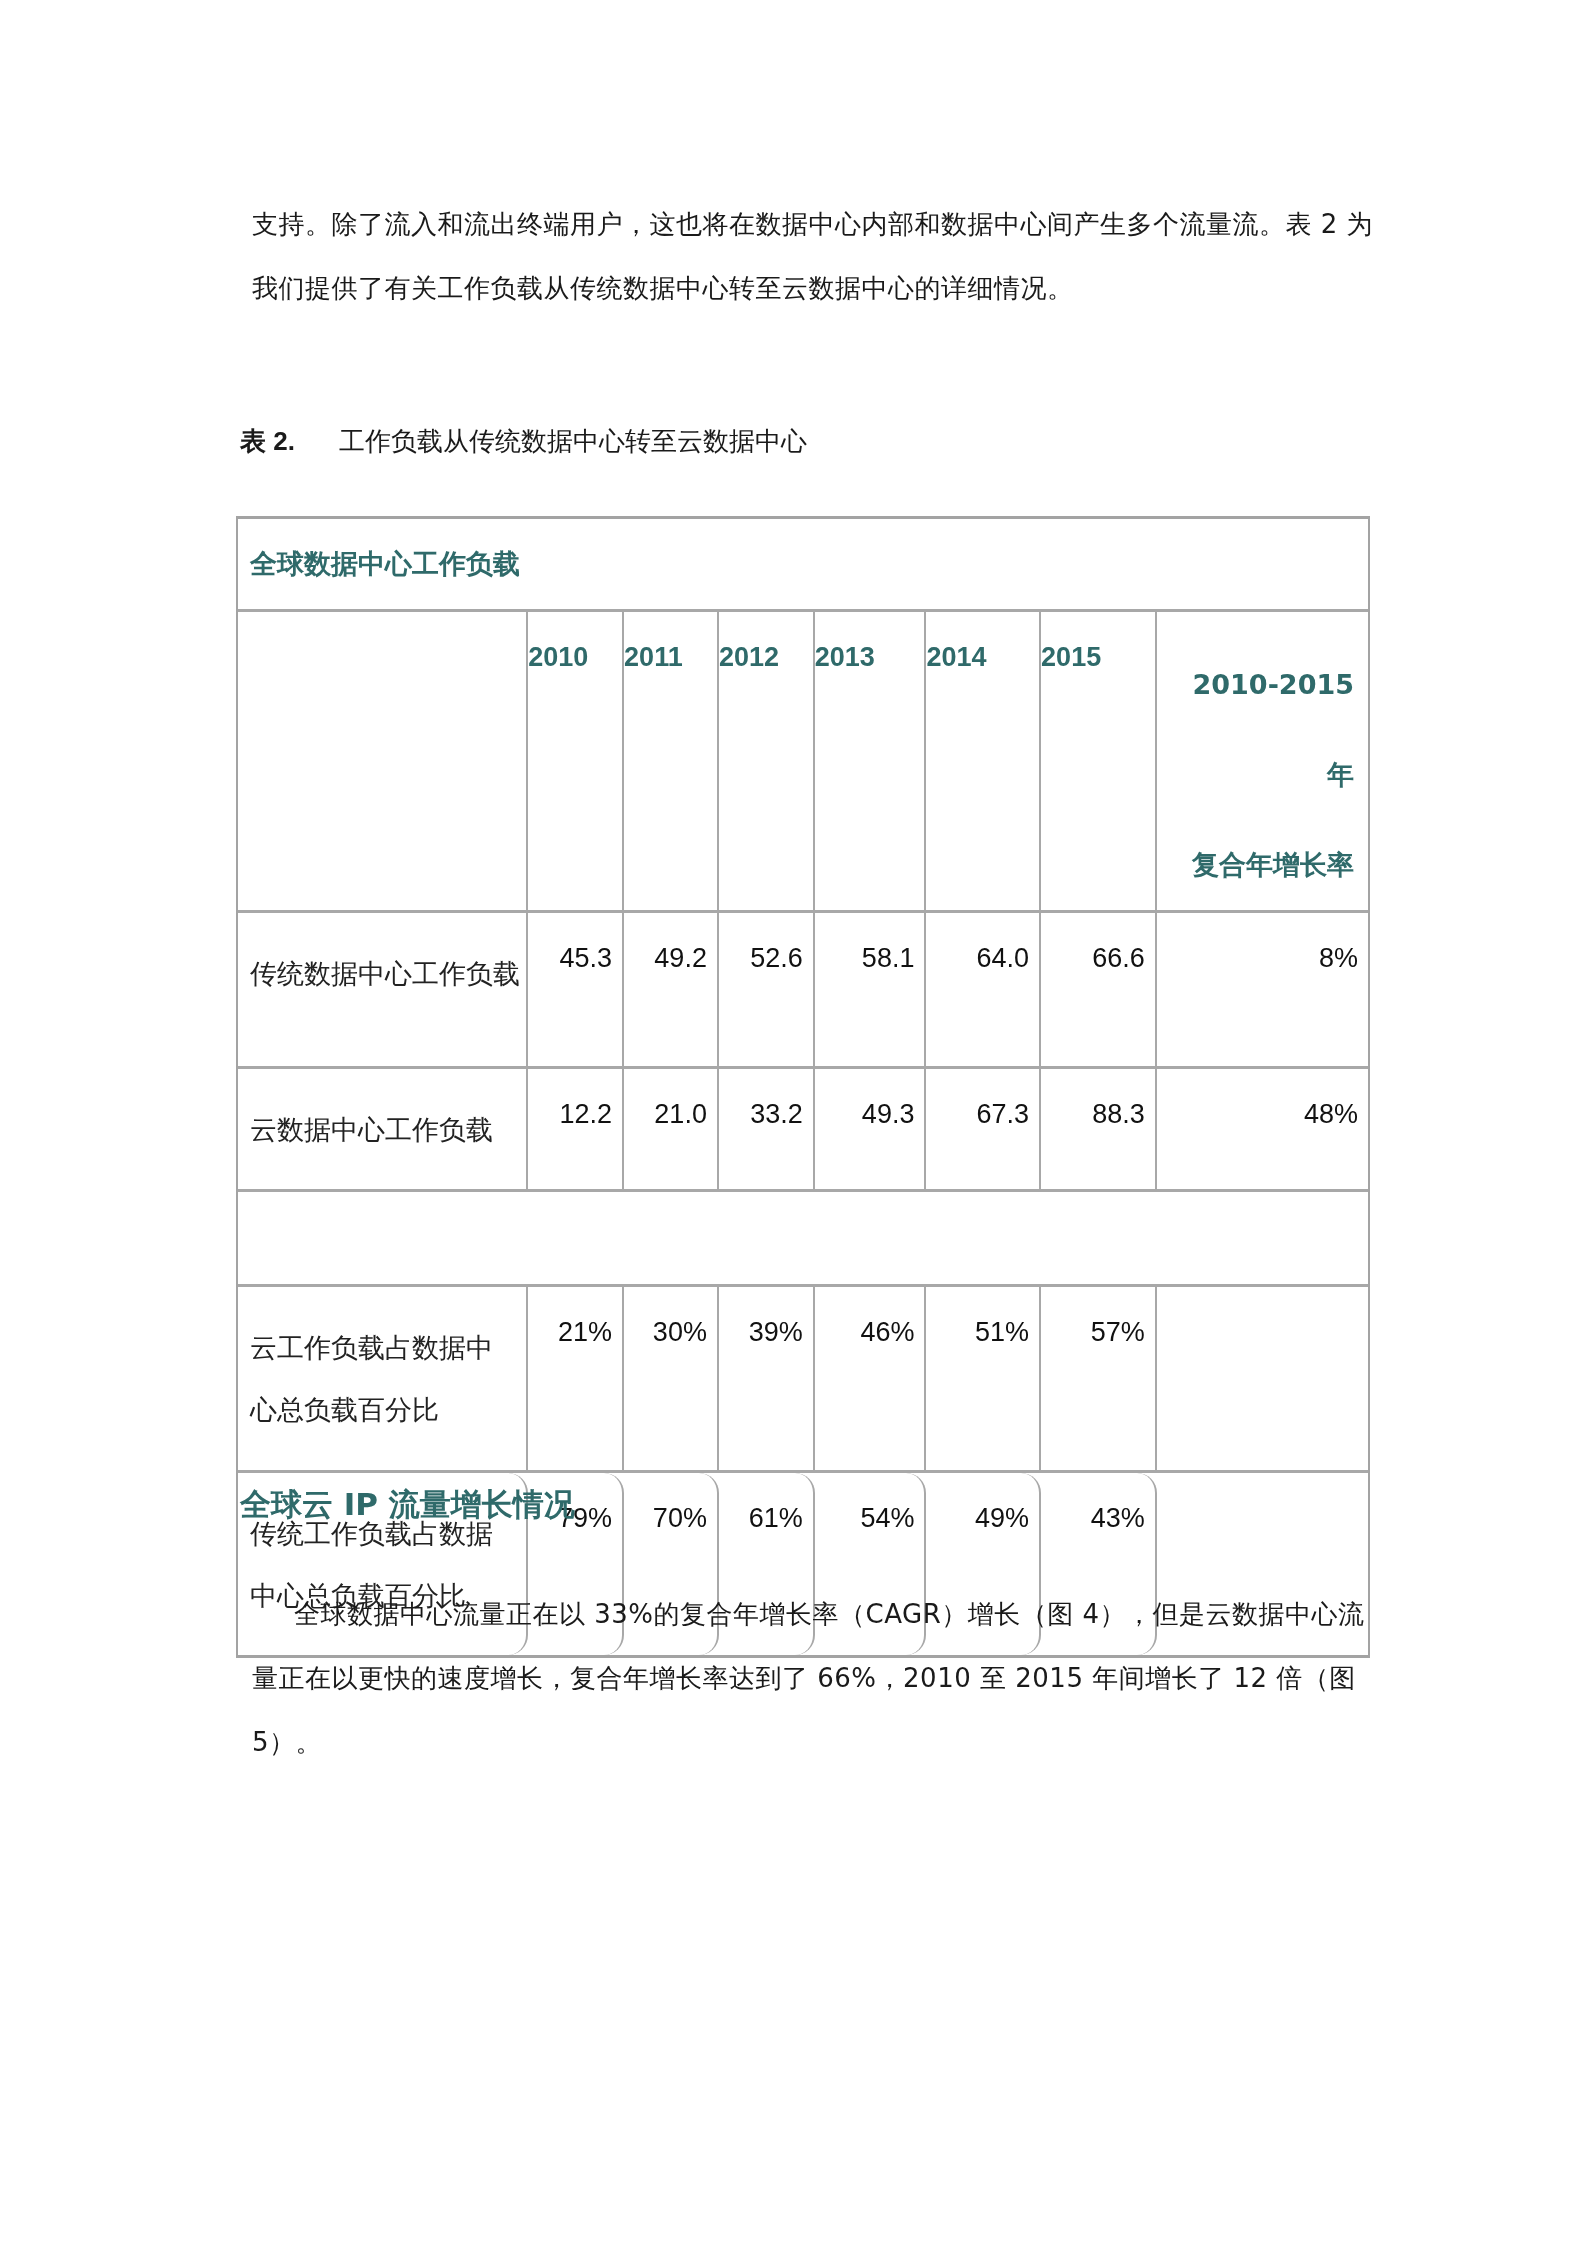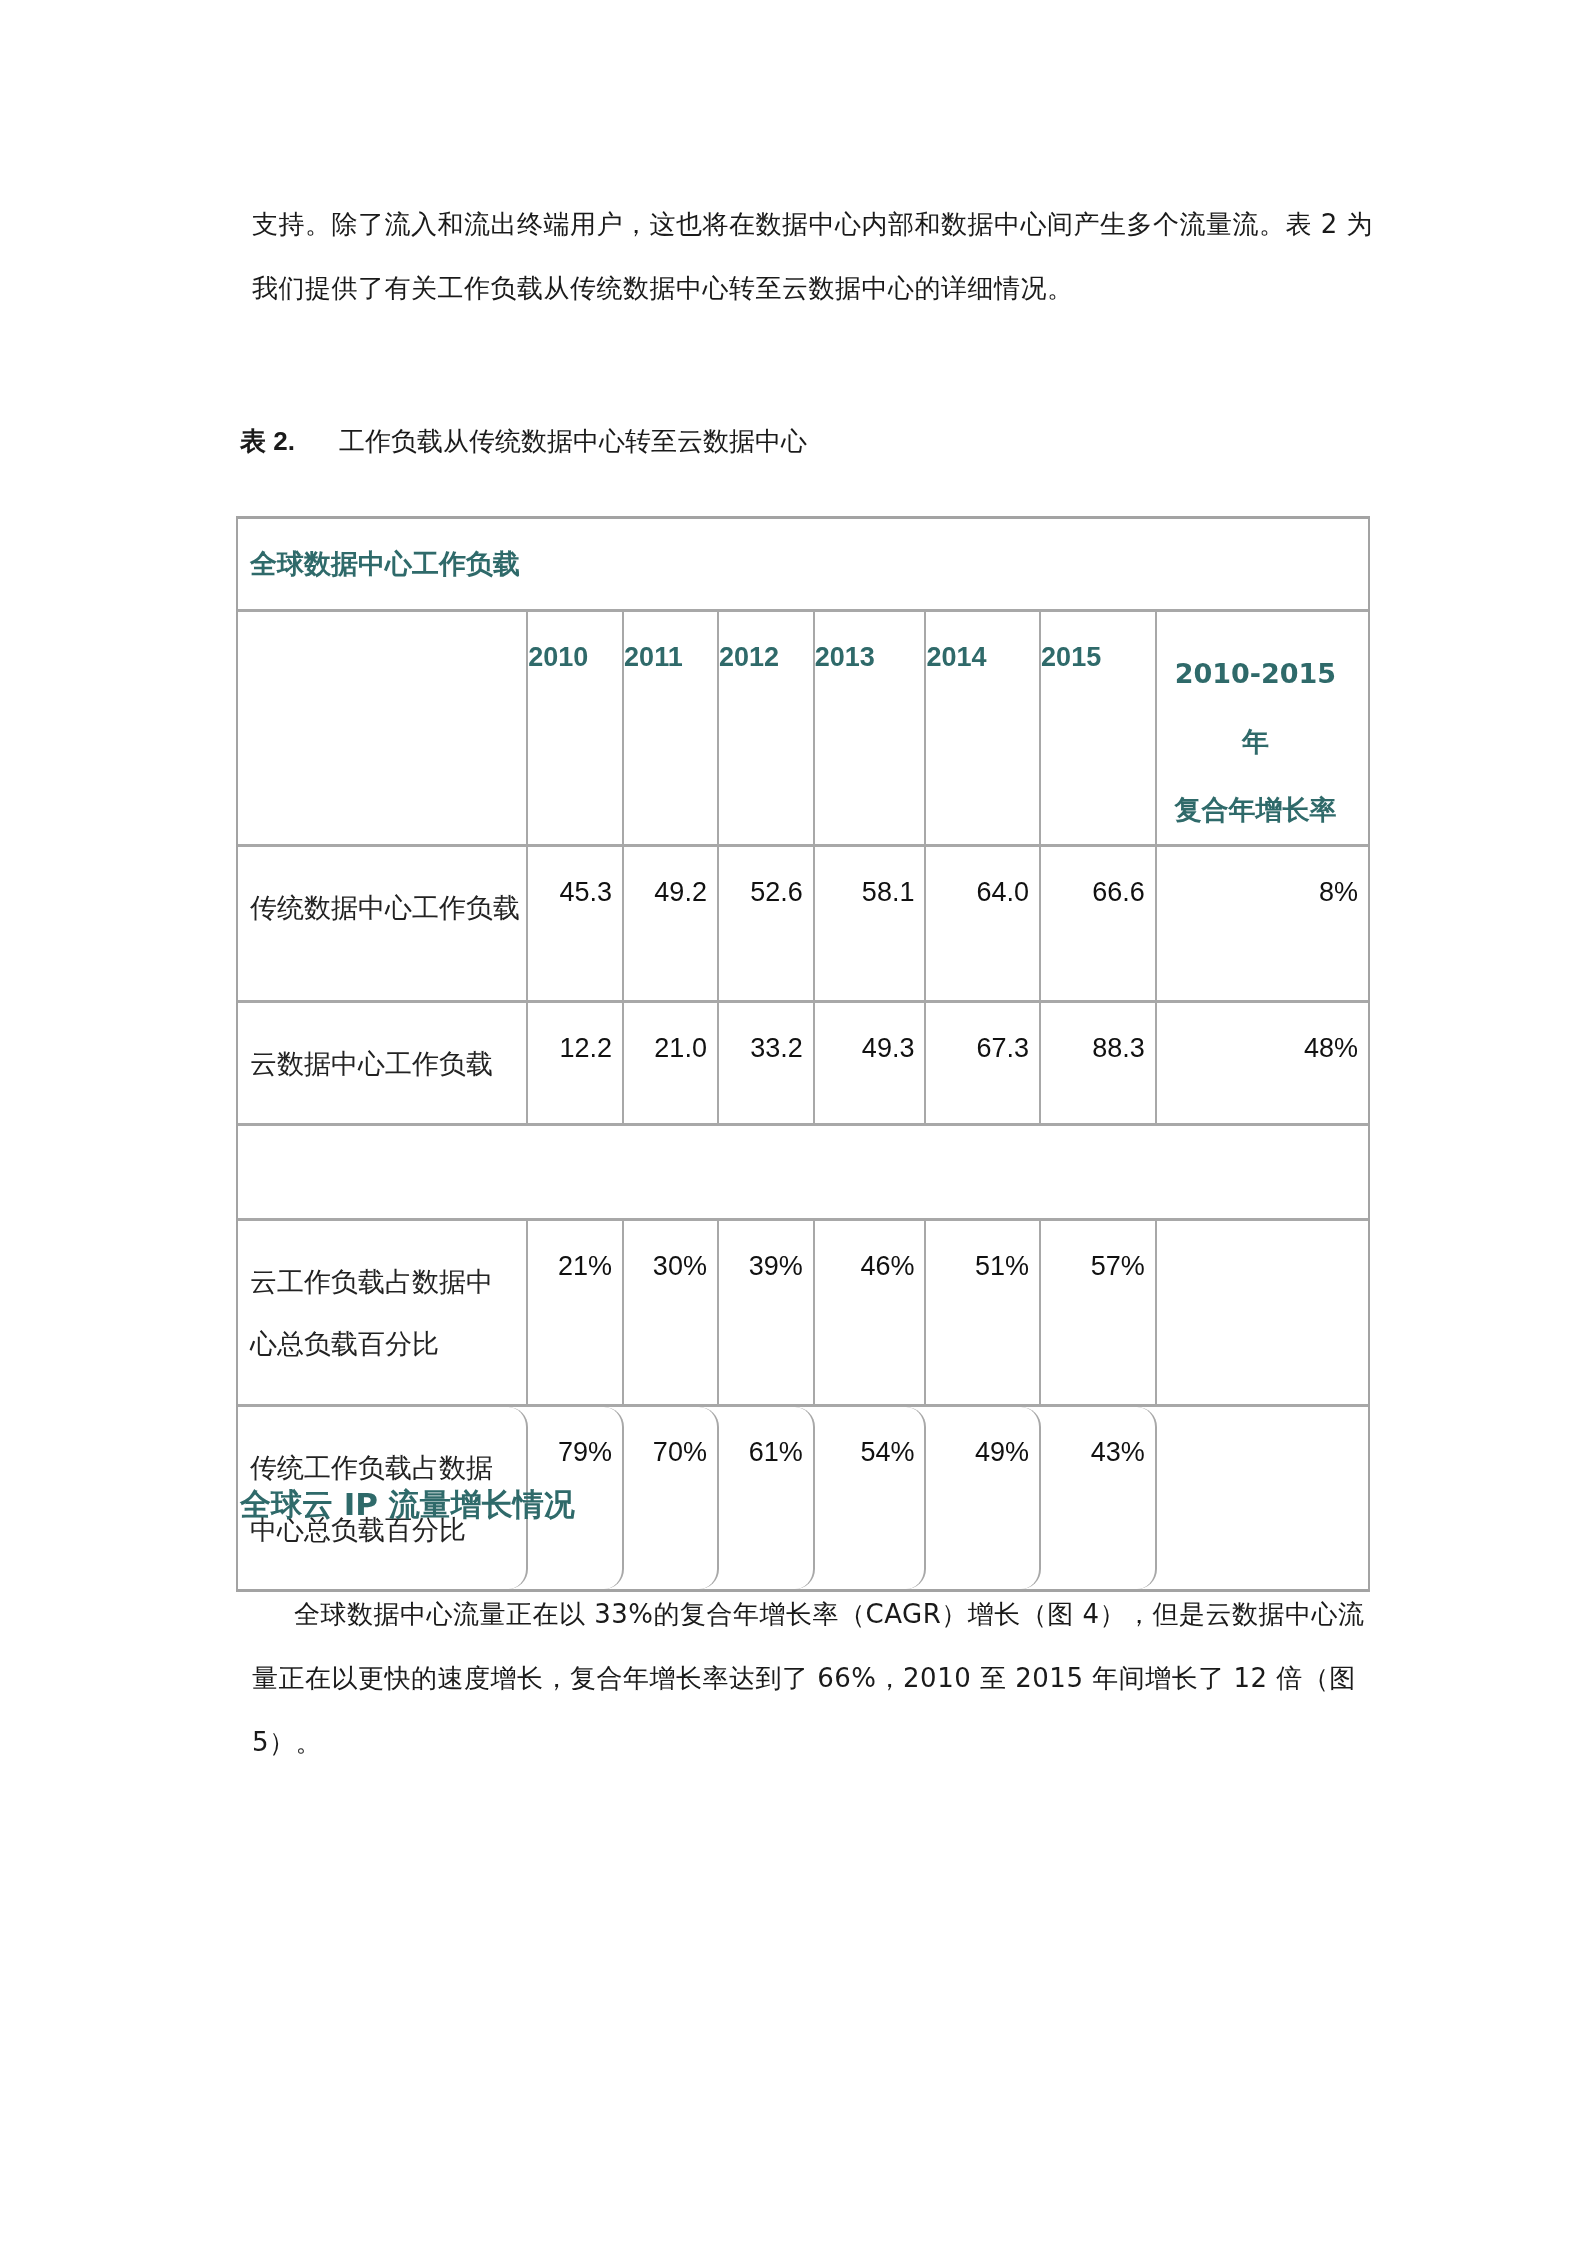--- a/index.html
+++ b/index.html
@@ -8,21 +8,21 @@
   .p1 { top:192px; }
   .caption { position:absolute; left:240px; top:424px; font-size:26px; color:#1a1a1a; }
   .caption .label { font-weight:bold; font-family:"Liberation Sans",sans-serif; margin-right:44px; }
   table.wl { position:absolute; left:236px; top:496px; width:1134px; border-collapse:separate; border-spacing:0; border:2px solid #a3a3a3; border-top:3px solid #a3a3a3; border-bottom:3px solid #a3a3a3;margin-top:20px; }
   table.wl td { border-right:2px solid #a8a8a8; border-bottom:3px solid #a8a8a8; padding:0; vertical-align:top; font-size:27px; }
   table.wl tr td:last-child { border-right:none; }
   table.wl tr:last-child td { border-bottom:none;border-radius:20px; }
   .title-cell { height:90px; color:#2f6a6a; font-weight:bold; font-size:28px; padding-left:12px !important; vertical-align:middle !important; }
   .hdr td { height:162px; }
   .yr { color:#2f6a6a; font-weight:bold; font-family:"Liberation Sans",sans-serif; font-size:27px; text-align:left; padding:30px 10px 0 0 !important; }
-  .cagr-h { color:#2f6a6a; font-weight:bold; font-size:26px; text-align:center; padding:28px 14px 0 0 !important; line-height:68px; }
+  .cagr-h { color:#2f6a6a; font-weight:bold; font-size:26px; text-align:right; padding:28px 14px 0 0 !important; line-height:90px; }
   .rl { font-size:23px; color:#222; padding:30px 0 0 12px !important; line-height:62px; }
   .num { font-family:"Liberation Sans",sans-serif; text-align:right; padding:30px 10px 0 0 !important; color:#111; }
   .r1 td { height:123px; }
   .r2 td { height:90px; }
   .r3 td { height:90px; }
   .r4 td { height:92px; }
   .r5 td { height:153px; }
   .r6 td { height:152px; }
   .section-h { position:absolute; left:240px; top:1484px; font-size:31px; color:#2f6a6a; font-weight:bold; }
   .p2 { top:1582px; text-indent:42px; }

